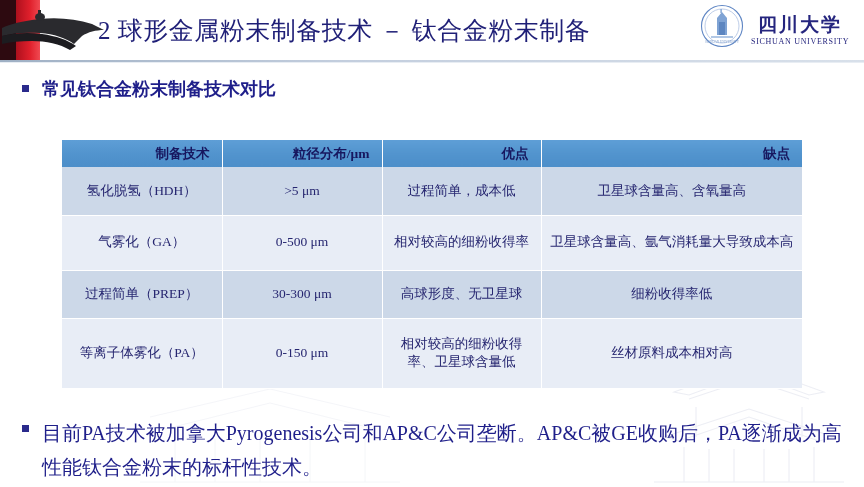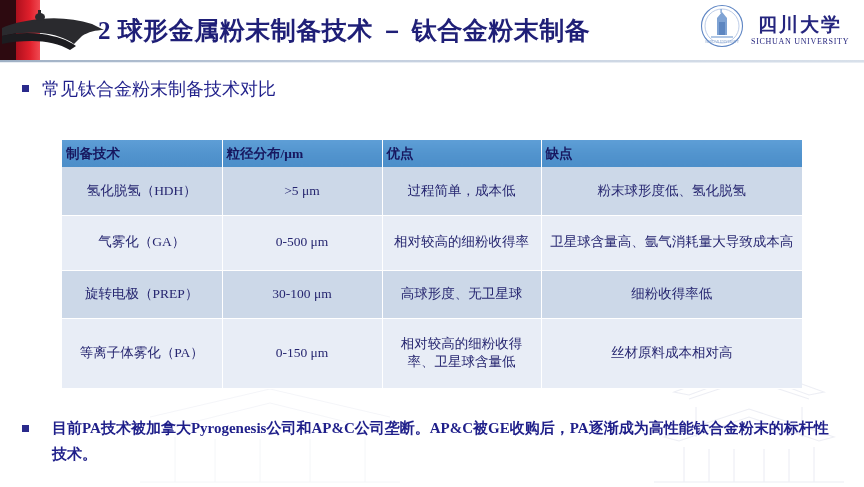--- a/index.html
+++ b/index.html
@@ -86,21 +86,21 @@
   }
 
   .slide-title {
     position: absolute;
     left: 98px;
     top: 8px;
     width: 600px;
     height: 46px;
     line-height: 46px;
     font-size: 25px;
-    font-weight: bold;
+    font-weight: normal;
     color: #1f1f77;
     letter-spacing: 0.5px;
     font-family: "Liberation Serif", "DejaVu Serif", serif;
     white-space: nowrap;
   }
 
   
   .logo-block {
     position: absolute;
     left: 700px;
@@ -152,59 +152,58 @@
     width: 7px;
     height: 7px;
     background: #2a2a8c;
     flex: 0 0 7px;
     margin-top: 9px;
     margin-right: 13px;
   }
   .bullet-text {
     color: #1f1f8a;
     font-size: 18px;
-    font-weight: normal;
+    font-weight: bold;
     line-height: 1.5;
     font-family: "Liberation Serif", "DejaVu Serif", serif;
   }
 
   #bullet-top {
     left: 22px;
     top: 76px;
     width: 700px;
   }
   #bullet-bottom {
     left: 22px;
     top: 416px;
     width: 820px;
   }
   #bullet-bottom .bullet-text {
-    font-size: 15px;
+    font-size: 20px;
     line-height: 1.7;
-    font-weight: bold;
-    margin-left: 10px;
+    font-weight: normal;
   }
 
   
   .data-table {
     position: absolute;
     left: 62px;
     top: 140px;
     width: 740px;
     border-collapse: collapse;
     table-layout: fixed;
   }
   .data-table th {
     background: linear-gradient(to bottom, #5e9ed6 0%, #5193cd 55%, #4c8ec9 100%);
     color: #17175f;
     font-size: 13.5px;
     font-weight: bold;
     height: 27px;
-    padding: 0 4px;
-    text-align: left;
+    padding: 0 12px;
+    text-align: right;
     border-right: 1px solid #ffffff;
     font-family: "Liberation Serif", "DejaVu Serif", serif;
   }
   .data-table th:last-child { border-right: none; }
 
   .data-table td {
     color: #262670;
     font-size: 13.5px;
     text-align: center;
     padding: 5px 6px;
@@ -312,31 +311,31 @@
       <th>粒径分布/μm</th>
       <th>优点</th>
       <th>缺点</th>
     </tr>
   </thead>
   <tbody>
     <tr class="row-odd r1">
       <td>氢化脱氢（HDH）</td>
       <td>&gt;5 μm</td>
       <td>过程简单，成本低</td>
-      <td>粉末球形度低、氢化脱氢</td>
+      <td>卫星球含量高、含氧量高</td>
     </tr>
     <tr class="row-even r2">
       <td>气雾化（GA）</td>
       <td>0-500 μm</td>
       <td>相对较高的细粉收得率</td>
       <td>卫星球含量高、氩气消耗量大导致成本高</td>
     </tr>
     <tr class="row-odd r3">
-      <td>旋转电极（PREP）</td>
-      <td>30-100 μm</td>
+      <td>过程简单（PREP）</td>
+      <td>30-300 μm</td>
       <td>高球形度、无卫星球</td>
       <td>细粉收得率低</td>
     </tr>
     <tr class="row-even r4">
       <td>等离子体雾化（PA）</td>
       <td>0-150 μm</td>
       <td>相对较高的细粉收得率、卫星球含量低</td>
       <td>丝材原料成本相对高</td>
     </tr>
   </tbody>

